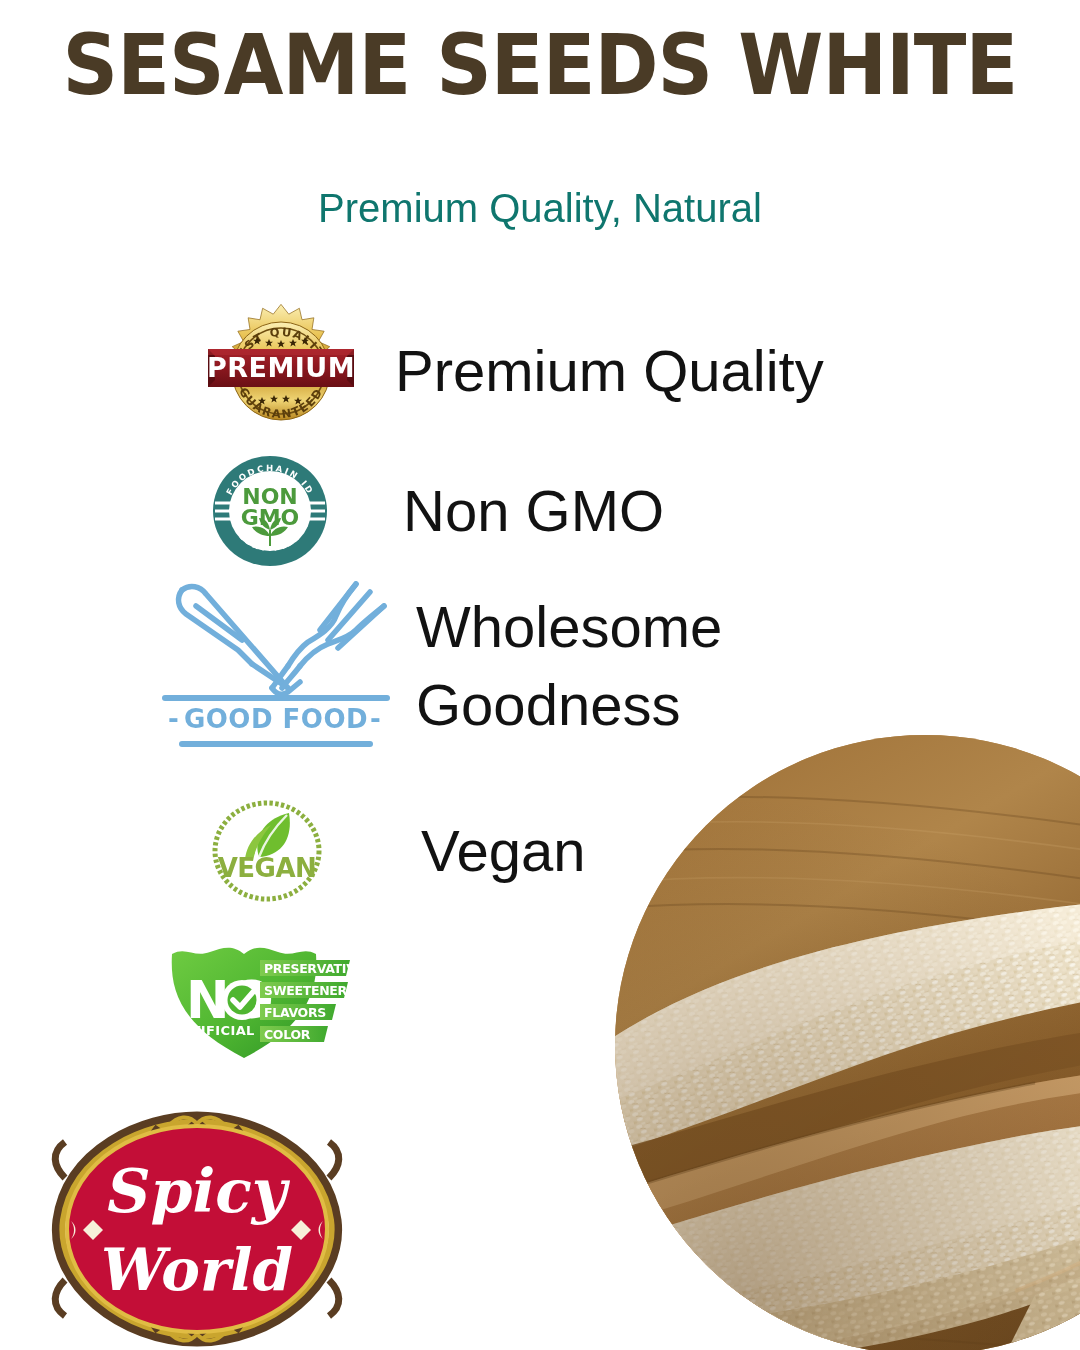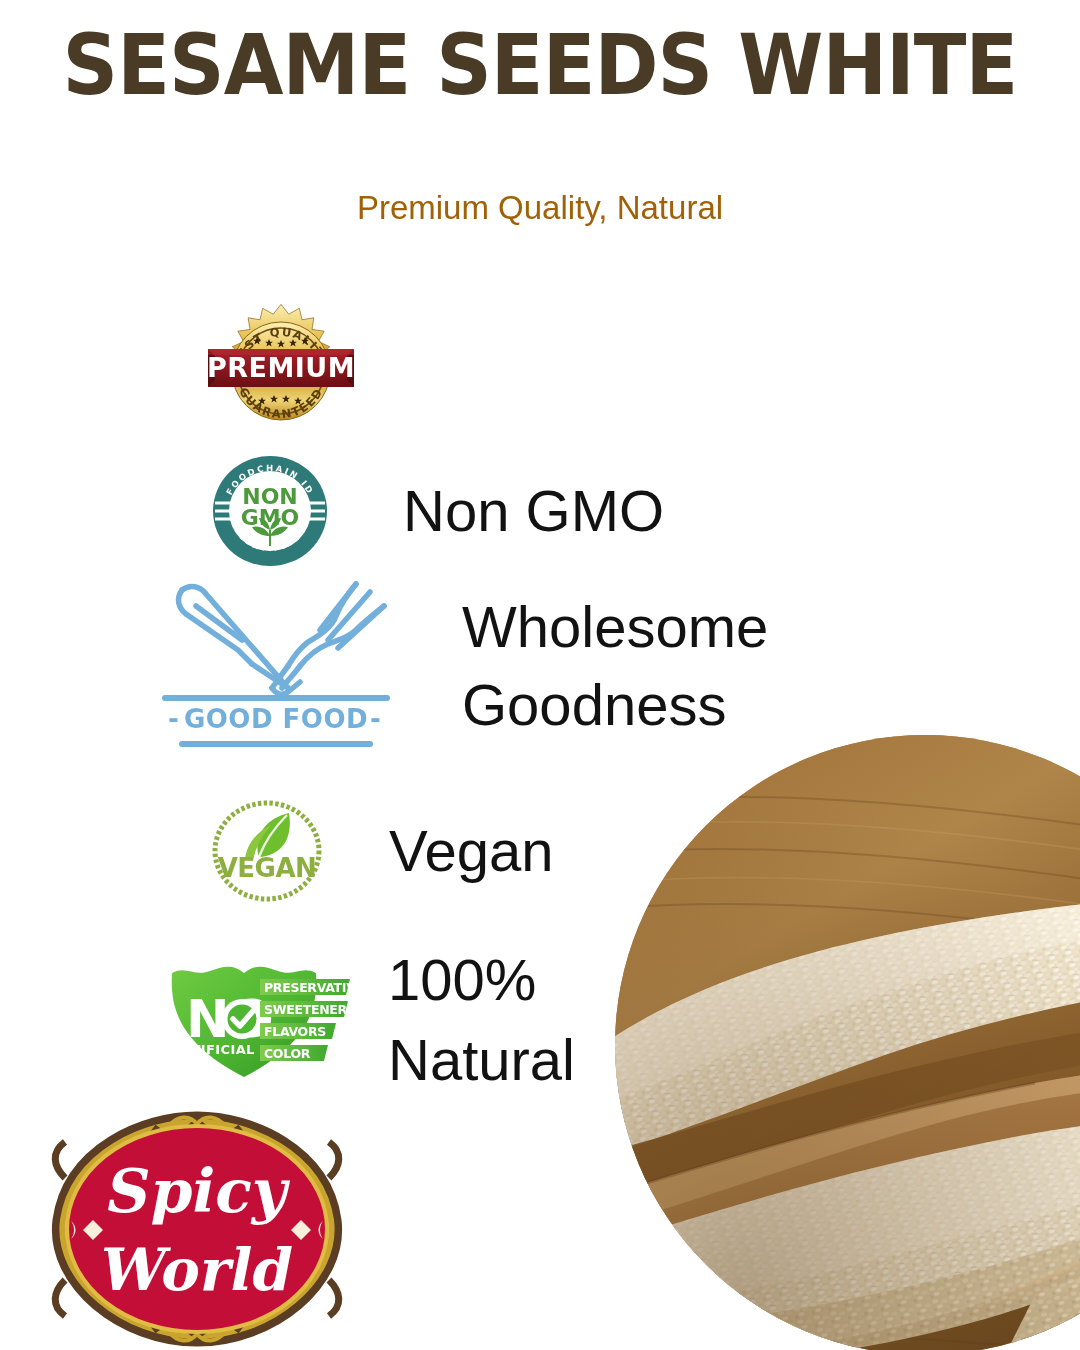--- a/index.html
+++ b/index.html
@@ -22,45 +22,45 @@
     letter-spacing:-1px;
     color:#4A3B26;
     transform:scaleX(0.93);
     white-space:nowrap;
   }
   #product-subtitle {
     position:absolute; top:178px; left:0; width:1080px;
     text-align:center;
     font-family:"Liberation Sans", sans-serif;
     font-weight:normal;
-    font-size:33px;
+    font-size:40px;
     line-height:60px;
-    color:#a16207;
+    color:#0f766e;
     white-space:nowrap;
   }
 
   
   .feature-row { position:absolute; display:flex; align-items:center; }
   .feature-badge { position:relative; flex:0 0 auto; }
   .feature-label {
     font-family:"Liberation Sans", sans-serif;
     font-weight:normal;
     color:#121212;
     white-space:pre-line;
   }
 
   #row-premium  { left:205px; top:300px;  }
   #row-nongmo   { left:205px; top:448px;  }
   #row-goodfood { left:160px; top:578px;  }
-  #row-vegan    { left:205px; top:795px;  }
+  #row-vegan    { left:205px; top:795px;gap:32px;  }
   #row-natural  { left:160px; top:940px;  }
 
   #label-premium  { font-size:58px; line-height:64px; margin-left:38px; }
   #label-nongmo   { font-size:58px; line-height:64px; margin-left:68px; }
-  #label-goodfood { font-size:58px; line-height:78px; margin-left:70px; }
+  #label-goodfood { font-size:58px; line-height:78px; margin-left:24px; }
   #label-vegan    { font-size:58px; line-height:64px; margin-left:60px; }
   #label-natural  { font-size:58px; line-height:80px; margin-left:36px; }
 
   
   .premium-badge { width:152px; height:142px; }
   .premium-badge svg { display:block; width:152px; height:142px; }
 
   
   .nongmo-seal { width:130px; height:126px; }
   .nongmo-seal svg { display:block; width:130px; height:126px; }
@@ -173,20 +173,21 @@
 
       <g>
         <path d="M3 49 L149 49 L149 87 L3 87 Z" fill="url(#ribG)"></path>
         <path d="M3 49 L10 56 L10 80 L3 87 Z" fill="#5A0C11"></path>
         <path d="M149 49 L142 56 L142 80 L149 87 Z" fill="#5A0C11"></path>
         <path d="M3 49 L149 49 L149 55 L3 55 Z" fill="#B32B33" opacity="0.55"></path>
       </g>
       <text x="76" y="77" text-anchor="middle" font-family="DejaVu Sans, sans-serif" font-size="27" font-weight="bold" fill="#FFFFFF" letter-spacing="0.5">PREMIUM</text>
     </svg>
   </div>
+  <div class="feature-label" id="label-premium">Premium Quality</div>
 </div>
 
 <div class="feature-row" id="row-nongmo">
   <div class="feature-badge nongmo-seal">
     <svg viewBox="0 0 130 126">
       <defs>
         <path id="arcTopG" d="M 22 66 A 43 43 0 0 1 108 66"></path>
         <path id="arcBotG" d="M 24 62 A 41 41 0 0 0 106 62"></path>
       </defs>
       <ellipse cx="65" cy="63" rx="57" ry="55" fill="#2E7A78"></ellipse>
@@ -305,22 +306,20 @@
           <path d="M100 64 L176 64 L172 80 L100 80 Z" fill="url(#bnG)"></path>
           <text x="104" y="77" font-family="DejaVu Sans, sans-serif" font-size="12.5" font-weight="bold" fill="#FFFFFF" letter-spacing="-0.3">FLAVORS</text>
         </g>
         <g>
           <path d="M100 86 L168 86 L164 102 L100 102 Z" fill="url(#bnG)"></path>
           <text x="104" y="99" font-family="DejaVu Sans, sans-serif" font-size="12.5" font-weight="bold" fill="#FFFFFF" letter-spacing="-0.3">COLOR</text>
         </g>
       </g>
     </svg>
   </div>
-  <div class="feature-label" id="label-natural">100%
-Natural</div>
 </div>
 
 <div id="product-photo">
   <svg class="photo-art" viewBox="0 0 620 620" preserveAspectRatio="xMidYMid slice">
     <defs>
       <linearGradient id="woodBg" x1="0" y1="0" x2="0.6" y2="1">
         <stop offset="0%" stop-color="#9C6E35"></stop>
         <stop offset="35%" stop-color="#B0854A"></stop>
         <stop offset="70%" stop-color="#8A5F2C"></stop>
         <stop offset="100%" stop-color="#6E4A21"></stop>

